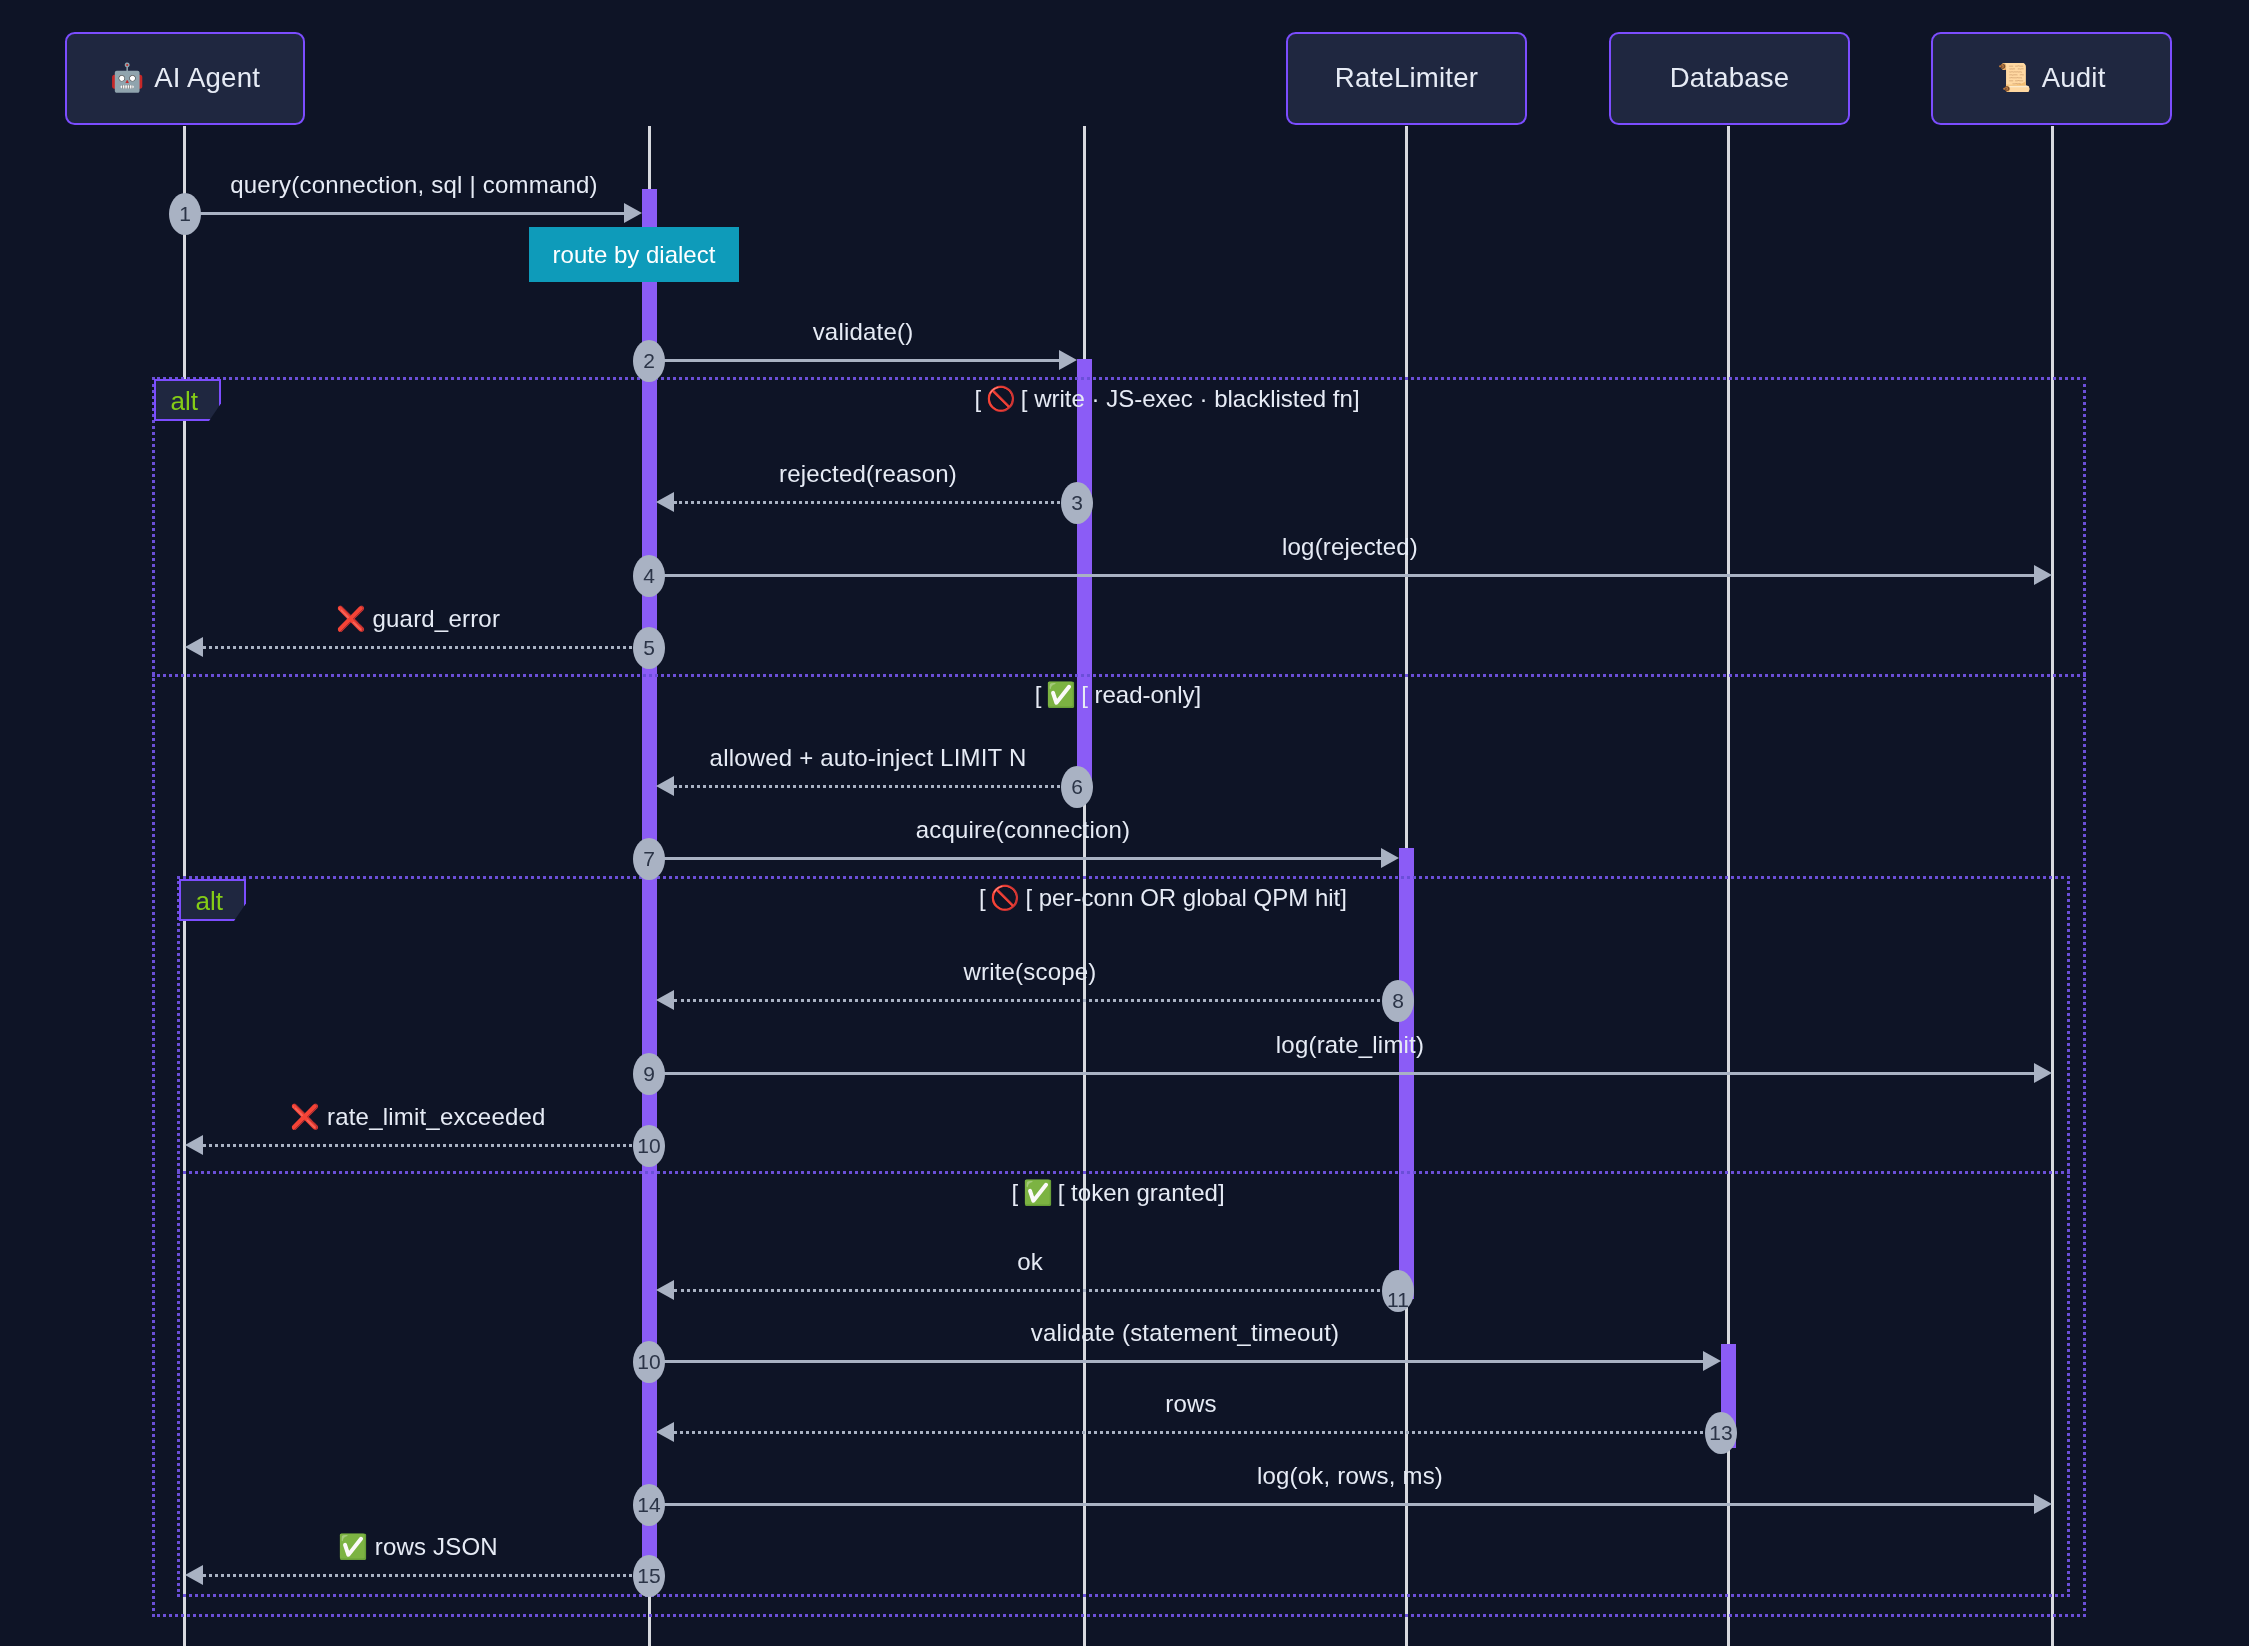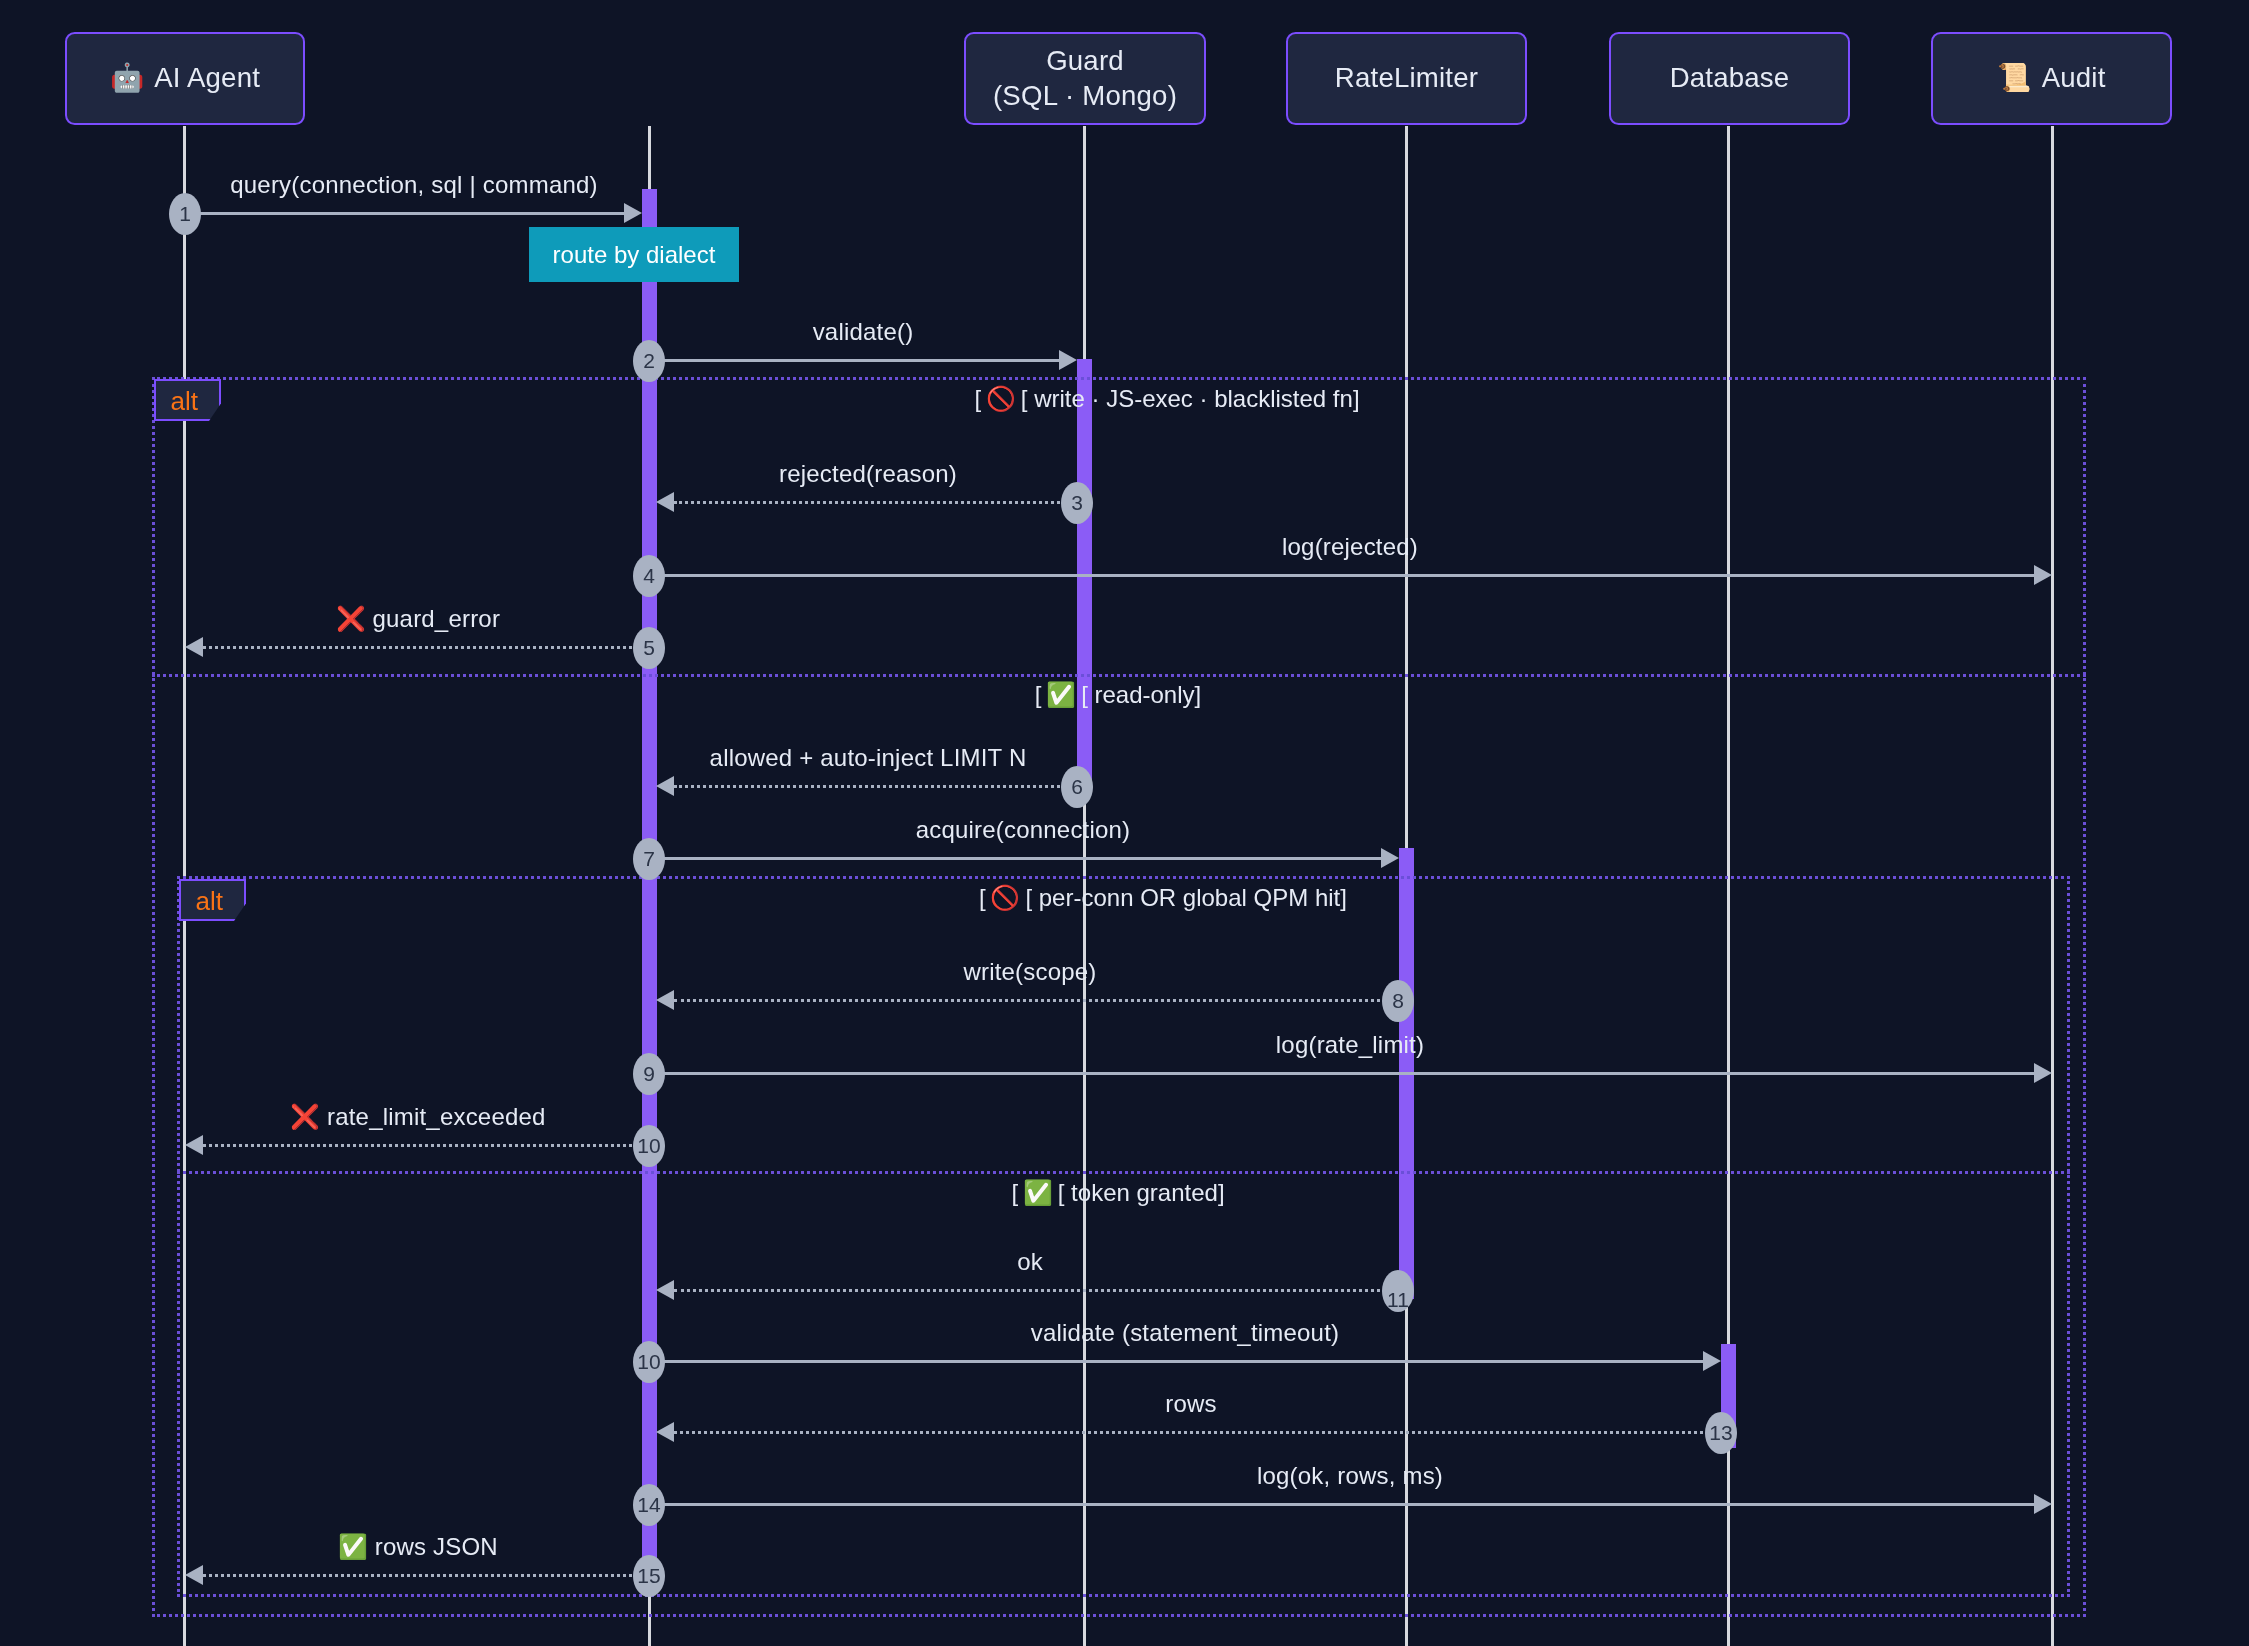--- a/index.html
+++ b/index.html
@@ -118,21 +118,21 @@
     box-sizing: border-box;
     border: 3.2px dotted #6b4fd8;
     background: transparent;
     pointer-events: none;
   }
   .fraglabel {
     position: absolute;
     box-sizing: border-box;
     background: #1f2740;
     border: 2.4px solid #7c4dff;
-    color: #f97316;
+    color: #84cc16;
     font-size: 26px;
     padding: 4.9px 21px 4.9px 14.6px;
     height: 42px;
     line-height: 31px;
     clip-path: polygon(0 0, 100% 0, 100% 58%, 82% 100%, 0 100%);
   }
   .fragdivider {
     position: absolute;
     height: 0;
     border-top: 3.2px dotted #6b4fd8;
@@ -152,24 +152,20 @@
 <div id="diagram">
 
   <div class="participant" style="left:65px; top:32px; width:240px; height:93px;">
     <div class="prow">
       <span class="picon">🤖</span>
       <span class="plabel">AI Agent</span>
     </div>
   </div>
 
 
-  <div class="participant" style="left:964px; top:32px; width:242px; height:93px;">
-    <span class="plabel">Guard
-(SQL · Mongo)</span>
-  </div>
 
   <div class="participant" style="left:1286px; top:32px; width:241px; height:93px;">
     <span class="plabel">RateLimiter</span>
   </div>
 
   <div class="participant" style="left:1609px; top:32px; width:241px; height:93px;">
     <span class="plabel">Database</span>
   </div>
 
   <div class="participant" style="left:1931px; top:32px; width:241px; height:93px;">

